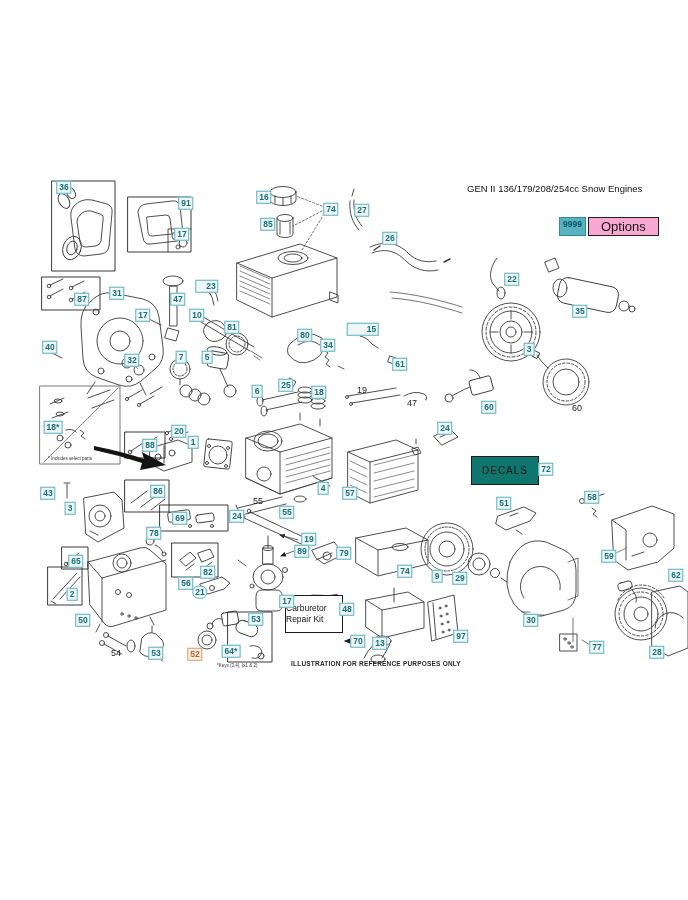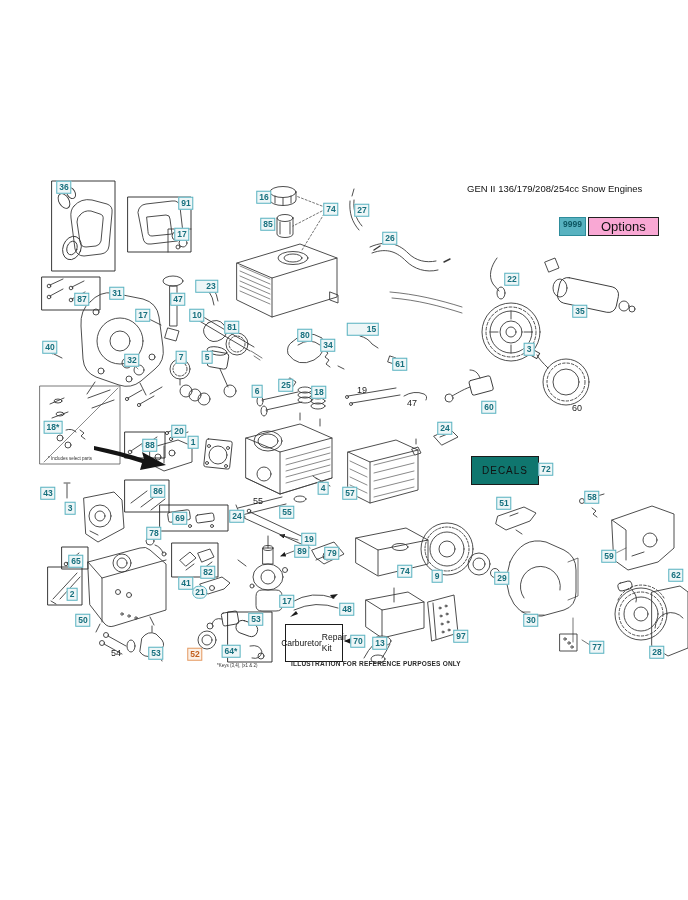--- a/index.html
+++ b/index.html
@@ -18,22 +18,22 @@
   .callout.text{color:#1b1b1b;background:transparent;border:none;font-weight:normal;font-size:9px;}
   .title{position:absolute;left:467px;top:183px;font-size:9.5px;color:#111;z-index:4;}
   .options-wrap{position:absolute;left:559px;top:217px;display:flex;z-index:5;text-align:right;}
   .options-code{font-size:8.5px;font-weight:bold;color:#0d5661;background:#58b2c0;
                 border:1px solid #2e8d9c;padding:2px 3px;line-height:1;}
   .options-label{font-size:13px;color:#111;border:1px solid #222;background:#f9a8d4;
                  padding:2px 12px;line-height:1;margin-left:2px;}
   .decals-box{position:absolute;left:471px;top:456px;width:66px;height:27px;border:1.3px solid #1b1b1b;
               display:flex;align-items:center;justify-content:center;font-size:10px;letter-spacing:1px;
               color:#111;background:#0f766e;z-index:4;}
-  .carb-box{position:absolute;left:285px;top:624px;width:56px;height:36px;border:1.3px solid #1b1b1b;
-            display:flex;flex-direction:row;align-items:center;justify-content:center;
+  .carb-box{position:absolute;left:285px;top:595px;width:56px;height:36px;border:1.3px solid #1b1b1b;
+            display:flex;flex-direction:column;align-items:flex-start;justify-content:center;
             font-size:8.5px;color:#111;background:#fff;z-index:4;line-height:1.25;}
   .footer-note{position:absolute;left:236px;top:660px;width:280px;text-align:center;font-size:6.5px;
                font-weight:bold;letter-spacing:.2px;color:#2a2a2a;z-index:4;}
   .kit-note{position:absolute;left:48px;top:456px;font-size:4.5px;color:#333;z-index:4;}
   .keys-note{position:absolute;left:217px;top:663px;font-size:4.5px;color:#333;z-index:4;}
 </style>
 </head>
 <body>
 
 <div id="page">
@@ -497,35 +497,35 @@
       <div class="callout box" style="left: 287px; top: 512px;">55</div>
       <div class="callout box" style="left: 237px; top: 516px;">24</div>
       <div class="callout box" style="left: 323px; top: 488px;">4</div>
       <div class="callout box" style="left: 350px; top: 493px;">57</div>
       <div class="callout box" style="left: 180px; top: 518px;">69</div>
       <div class="callout box" style="left: 154px; top: 533px;">78</div>
       <div class="callout box" style="left: 76px; top: 561px;">65</div>
       <div class="callout box" style="left: 72px; top: 594px;">2</div>
       <div class="callout box" style="left: 83px; top: 620px;">50</div>
       <div class="callout box" style="left: 208px; top: 572px;">82</div>
-      <div class="callout box" style="left: 186px; top: 583px;">41</div>
+      <div class="callout box" style="left: 186px; top: 583px;">56</div>
       <div class="callout box" style="left: 200px; top: 592px; border-radius: 6px;">21</div>
       <div class="callout text" style="left: 116px; top: 653px;">54</div>
       <div class="callout box" style="left: 156px; top: 653px;">53</div>
       <div class="callout orange" style="left: 195px; top: 654px;">52</div>
       <div class="callout box" style="left: 256px; top: 619px;">53</div>
       <div class="callout box" style="left: 231px; top: 651px;">64*</div>
       <div class="callout box" style="left: 287px; top: 601px;">17</div>
       <div class="callout box" style="left: 309px; top: 539px;">19</div>
       <div class="callout box" style="left: 302px; top: 551px;">89</div>
-      <div class="callout box" style="left: 332px; top: 553px;">79</div>
+      <div class="callout box" style="left: 344px; top: 553px;">79</div>
       <div class="callout box" style="left: 347px; top: 609px;">48</div>
       <div class="callout box" style="left: 405px; top: 571px;">74</div>
       <div class="callout box" style="left: 437px; top: 576px;">9</div>
-      <div class="callout box" style="left: 502px; top: 578px;">29</div>
+      <div class="callout box" style="left: 460px; top: 578px;">29</div>
       <div class="callout box" style="left: 380px; top: 643px;">13</div>
       <div class="callout box" style="left: 358px; top: 641px;">70</div>
       <div class="callout box" style="left: 461px; top: 636px;">97</div>
       <div class="callout box" style="left: 504px; top: 503px;">51</div>
       <div class="callout box" style="left: 546px; top: 469px;">72</div>
       <div class="callout box" style="left: 592px; top: 497px;">58</div>
       <div class="callout box" style="left: 609px; top: 556px;">59</div>
       <div class="callout box" style="left: 676px; top: 575px;">62</div>
       <div class="callout box" style="left: 531px; top: 620px;">30</div>
       <div class="callout box" style="left: 597px; top: 647px;">77</div>

